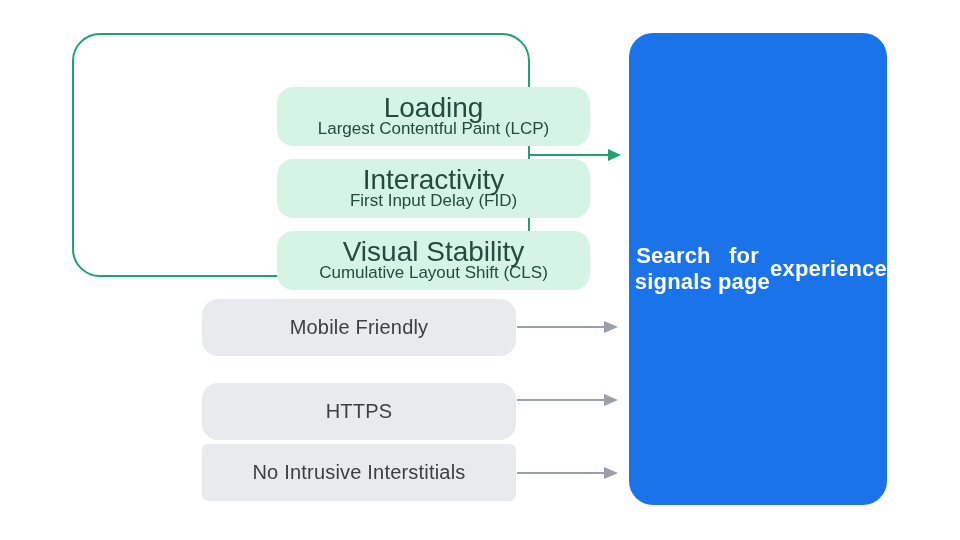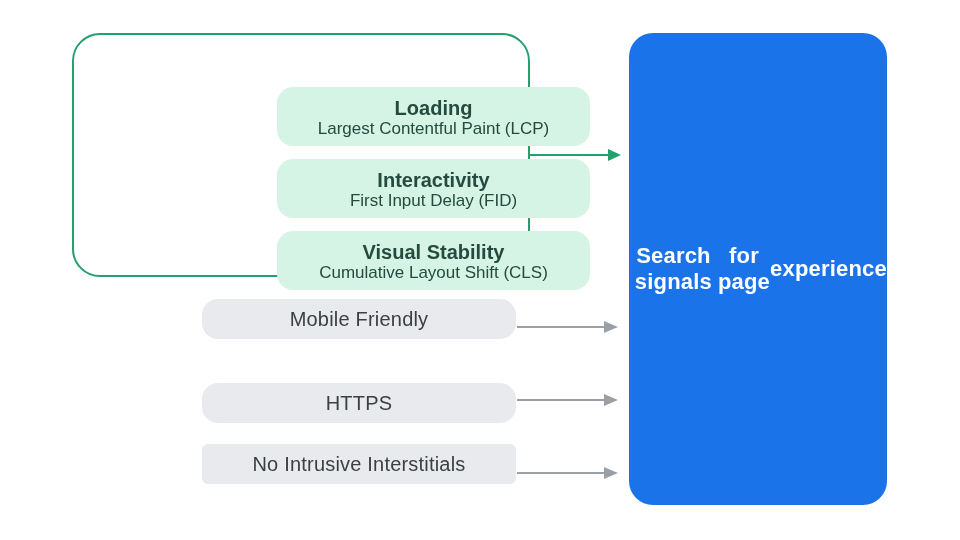--- a/index.html
+++ b/index.html
@@ -47,36 +47,36 @@
     background: var(--mint, #d6f4e5);
     border-radius: 16px;
     display: flex;
     flex-direction: column;
     align-items: center;
     justify-content: center;
     text-align: center;
   }
   .card-title {
     color: var(--card_text, #254b40);
-    font-size: 20px;
-    font-weight: 700;
+    font-size: 28px;
+    font-weight: 400;
     line-height: 24px;
   }
   .card-subtitle {
     color: var(--card_text, #254b40);
     font-size: 17px;
     font-weight: 400;
     line-height: 17px;
   }
 
   
   .pill {
     position: absolute;
     left: 202px;
-    width: 314px; height: 40px;
+    width: 314px; height: 57px;
     background: var(--pill_bg, #e8eaed);
     border-radius: 16px;
     display: flex;
     align-items: center;
     justify-content: center;
     color: var(--pill_text, #3c4043);
     font-size: 20px;
     font-weight: 500;
     letter-spacing: 0.2px;
   }

